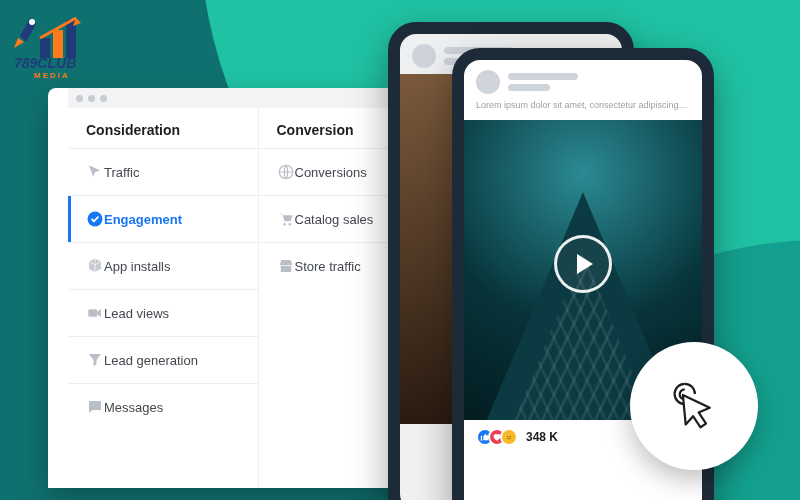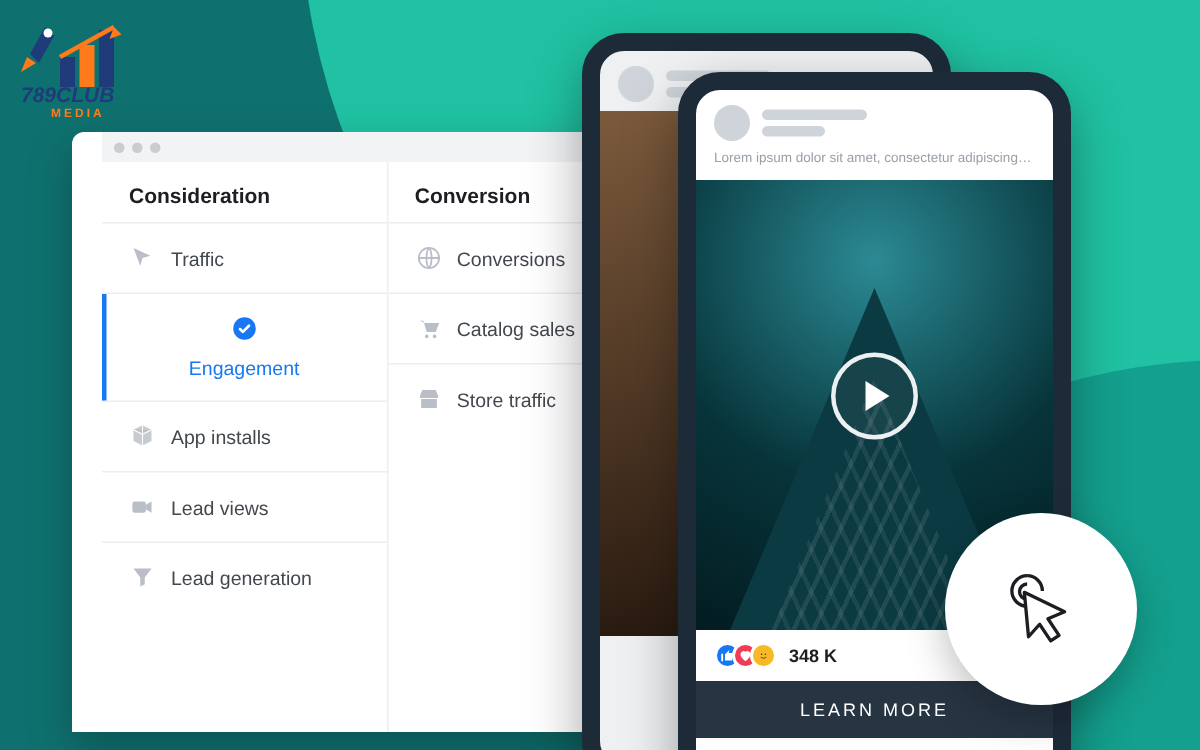--- a/index.html
+++ b/index.html
@@ -48,31 +48,30 @@
   }
   .dot { width:7px; height:7px; border-radius:50%; background:#c9ccd1; margin-right:5px; }
   .panel-body { display:flex; height: calc(100% - 20px); }
   .col { flex:1; }
   .col + .col { border-left:1px solid #eceef1; }
   .col-header {
     font-weight:700; font-size:14px; color:#1c1e21;
     padding:14px 18px 10px;
   }
   .opt {
-    display:flex; align-items:center; gap:10px;
+    display:flex; align-items:center; gap:0;
     padding:14px 18px; border-top:1px solid #eceef1;
     font-size:13px; color:#43474e;
     cursor:pointer;
   }
   .opt .icon { width:18px; height:18px; display:flex; align-items:center; justify-content:center; color:#b9bec7; }
   .opt .icon svg { width:18px; height:18px; }
   .opt.selected {
-    color:#1877f2; font-weight:400;
+    color:#1877f2; font-weight:700;
     position: relative;
-    flex-direction: column;
   }
   .opt.selected::before {
     content:""; position:absolute; left:0; top:0; bottom:0; width:3px; background:#1877f2;
   }
   .opt.selected .icon { color:#1877f2; }
 
   
   .phone {
     position:absolute; z-index:3;
     border:12px solid #1d2b39; border-radius:28px;
@@ -240,20 +239,28 @@
 
       <div class="opt">
         <span class="icon">
           <svg viewBox="0 0 24 24" fill="currentColor">
               <path d="M4 4h16l-6 8v6l-4 2v-8z"></path>
             </svg>
         </span>
         <span>Lead generation</span>
       </div>
 
+      <div class="opt">
+        <span class="icon">
+          <svg viewBox="0 0 24 24" fill="currentColor">
+              <path d="M4 4h16v12H9l-5 4z"></path>
+            </svg>
+        </span>
+        <span>Messages</span>
+      </div>
     </div>
 
     <div class="col">
       <div class="col-header">Conversion</div>
 
       <div class="opt">
         <span class="icon">
           <svg viewBox="0 0 24 24" fill="none" stroke="currentColor" stroke-width="1.6">
               <circle cx="12" cy="12" r="9"></circle>
               <path d="M3 12h18M12 3c3 3 3 15 0 18M12 3c-3 3-3 15 0 18"></path>
@@ -327,21 +334,20 @@
         <svg viewBox="0 0 24 24" width="10" height="10" fill="#8a5a00">
             <circle cx="12" cy="12" r="9" fill="#f7b928"></circle>
             <circle cx="9" cy="10" r="1.3" fill="#5a3a00"></circle>
             <circle cx="15" cy="10" r="1.3" fill="#5a3a00"></circle>
             <path d="M8 15c2 2 6 2 8 0" stroke="#5a3a00" stroke-width="1.4" fill="none" stroke-linecap="round"></path>
           </svg>
       </div>
     </div>
     <span>348 K</span>
   </div>
-  <div class="cta">LEARN MORE</div>
 </div>
 
 <div class="click-badge">
   <svg viewBox="0 0 80 80">
     <g fill="none" stroke="#1c1e21" stroke-width="2.4" stroke-linejoin="round">
       <path d="M30 16c-6 0-11 5-11 11s5 11 11 11"></path>
       <path d="M30 16c6 0 11 5 11 11"></path>
       <path d="M30 22c-3 0-5.5 2.5-5.5 5.5S27 33 30 33"></path>
       <path d="M28 28 L57 42 L45 47 L53 59 L47 63 L39 51 L31 60 Z" fill="#fff"></path>
     </g>

